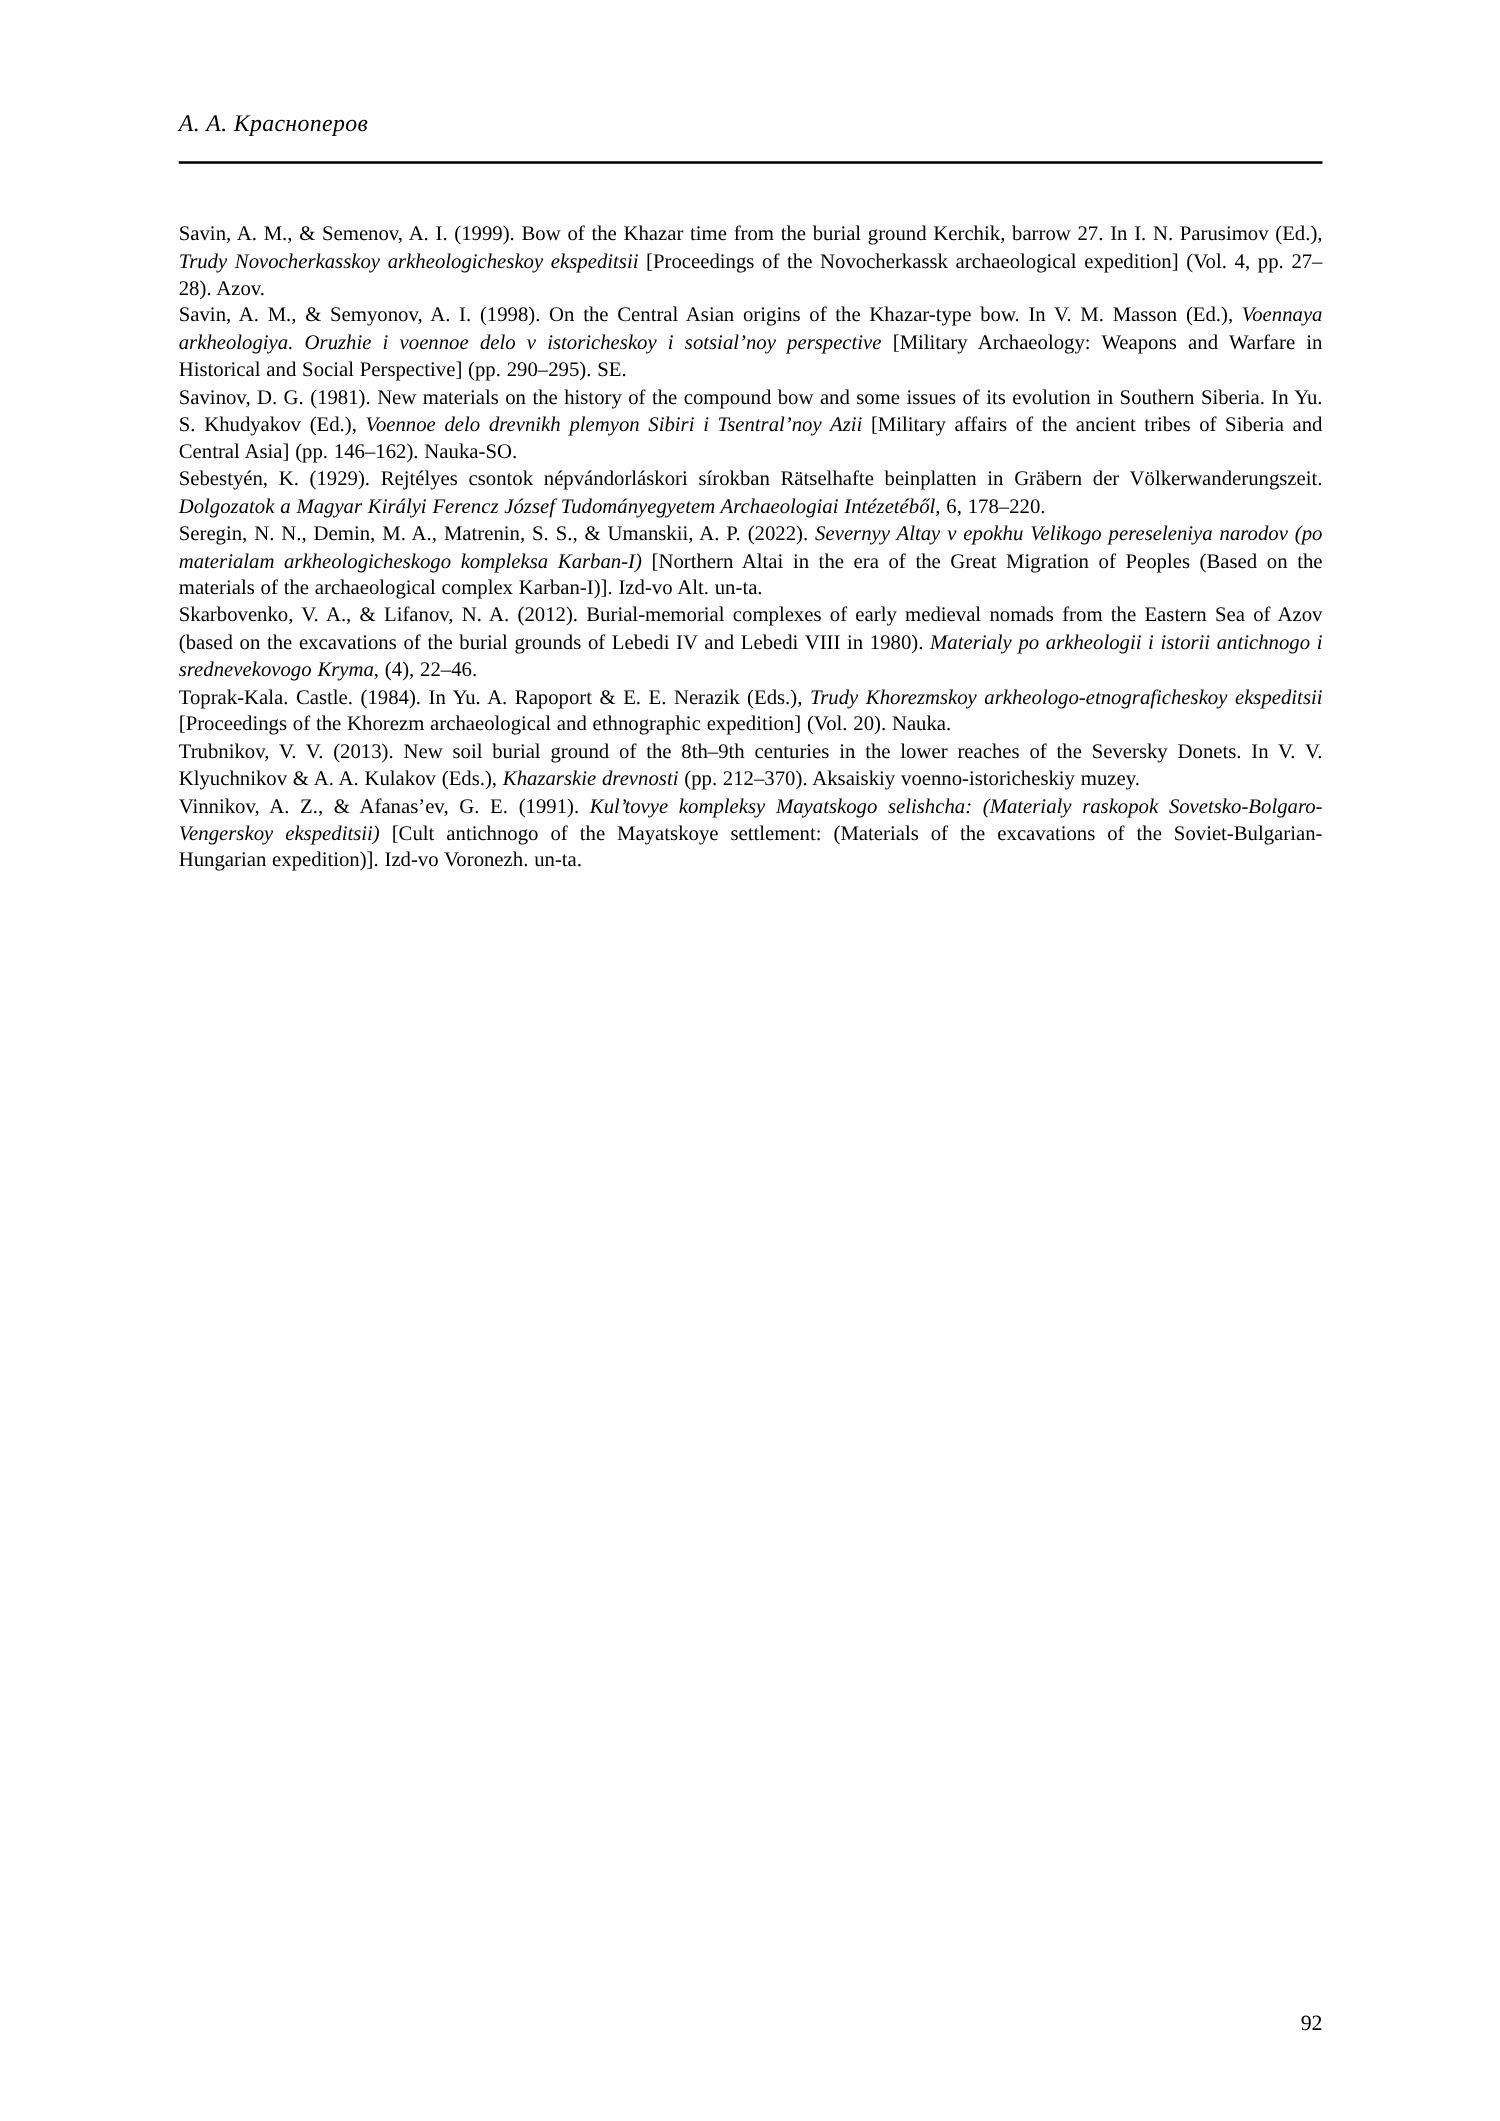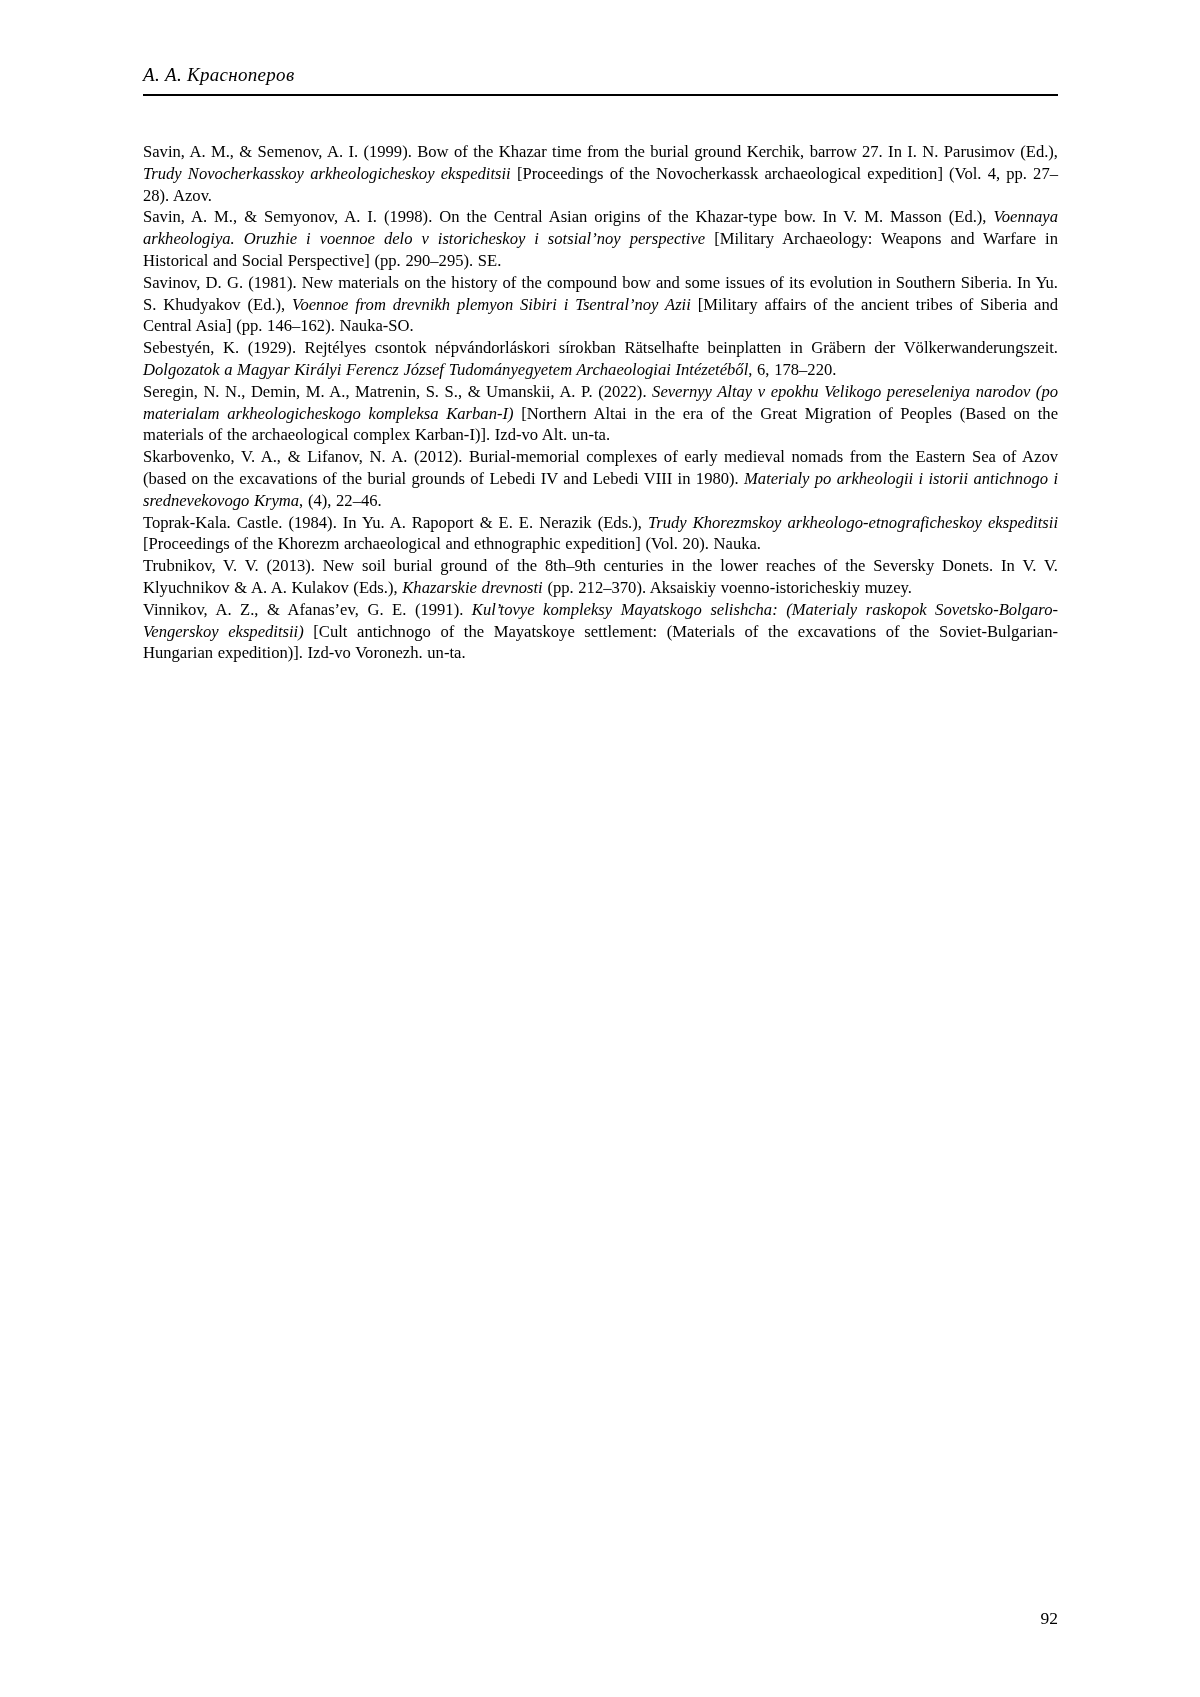--- a/index.html
+++ b/index.html
@@ -13,21 +13,22 @@
     height: 1697px;
     box-sizing: border-box;
     padding: 64px 142px 0 143px;
     background: #ffffff;
     color: #000000;
     font-family: "Liberation Serif", "DejaVu Serif", serif;
     overflow: hidden;
   }
   .running-head {
     border-bottom: 2px solid #000000;
-    padding-bottom: 8px;
+    padding-bottom: 18px;
+    margin-top: 25px;
   }
   .author {
     font-style: italic;
     font-size: 19px;
     letter-spacing: 0.3px;
   }
   .refs {
     margin-top: 45px;
   }
   .ref {
@@ -55,21 +56,21 @@
 
 <div class="page">
 
   <header class="running-head">
     <div class="author">А. А. Красноперов</div>
   </header>
 
   <main class="refs">
       <p class="ref"><span>Savin, A. M., &amp; Semenov, A. I. (1999). Bow of the Khazar time from the burial ground Kerchik, barrow 27. In I. N. Parusimov (Ed.), </span><span class="it">Trudy Novocherkasskoy arkheologicheskoy ekspeditsii</span><span> [Proceedings of the Novocherkassk archaeological expedition] (Vol. 4, pp. 27–28). Azov.</span></p>
       <p class="ref"><span>Savin, A. M., &amp; Semyonov, A. I. (1998). On the Central Asian origins of the Khazar-type bow. In V. M. Masson (Ed.), </span><span class="it">Voennaya arkheologiya. Oruzhie i voennoe delo v istoricheskoy i sotsial’noy perspective</span><span> [Military Archaeology: Weapons and Warfare in Historical and Social Perspective] (pp. 290–295). SE.</span></p>
-      <p class="ref"><span>Savinov, D. G. (1981). New materials on the history of the compound bow and some issues of its evolution in Southern Siberia. In Yu. S. Khudyakov (Ed.), </span><span class="it">Voennoe from drevnikh plemyon Sibiri i Tsentral’noy Azii</span><span> [Military affairs of the ancient tribes of Siberia and Central Asia] (pp. 146–162). Nauka-SO.</span></p>
+      <p class="ref"><span>Savinov, D. G. (1981). New materials on the history of the compound bow and some issues of its evolution in Southern Siberia. In Yu. S. Khudyakov (Ed.), </span><span class="it">Voennoe delo drevnikh plemyon Sibiri i Tsentral’noy Azii</span><span> [Military affairs of the ancient tribes of Siberia and Central Asia] (pp. 146–162). Nauka-SO.</span></p>
       <p class="ref"><span>Sebestyén, K. (1929). Rejtélyes csontok népvándorláskori sírokban Rätselhafte beinplatten in Gräbern der Völkerwanderungszeit. </span><span class="it">Dolgozatok a Magyar Királyi Ferencz József Tudományegyetem Archaeologiai Intézetéből</span><span>, 6, 178–220.</span></p>
       <p class="ref"><span>Seregin, N. N., Demin, M. A., Matrenin, S. S., &amp; Umanskii, A. P. (2022). </span><span class="it">Severnyy Altay v epokhu Velikogo pereseleniya narodov (po materialam arkheologicheskogo kompleksa Karban-I)</span><span> [Northern Altai in the era of the Great Migration of Peoples (Based on the materials of the archaeological complex Karban-I)]. Izd-vo Alt. un-ta.</span></p>
       <p class="ref"><span>Skarbovenko, V. A., &amp; Lifanov, N. A. (2012). Burial-memorial complexes of early medieval nomads from the Eastern Sea of Azov (based on the excavations of the burial grounds of Lebedi IV and Lebedi VIII in 1980). </span><span class="it">Materialy po arkheologii i istorii antichnogo i srednevekovogo Kryma</span><span>, (4), 22–46.</span></p>
       <p class="ref"><span>Toprak-Kala. Castle. (1984). In Yu. A. Rapoport &amp; E. E. Nerazik (Eds.), </span><span class="it">Trudy Khorezmskoy arkheologo-etnograficheskoy ekspeditsii</span><span> [Proceedings of the Khorezm archaeological and ethnographic expedition] (Vol. 20). Nauka.</span></p>
       <p class="ref"><span>Trubnikov, V. V. (2013). New soil burial ground of the 8th–9th centuries in the lower reaches of the Seversky Donets. In V. V. Klyuchnikov &amp; A. A. Kulakov (Eds.), </span><span class="it">Khazarskie drevnosti</span><span> (pp. 212–370). Aksaiskiy voenno-istoricheskiy muzey.</span></p>
       <p class="ref"><span>Vinnikov, A. Z., &amp; Afanas’ev, G. E. (1991). </span><span class="it">Kul’tovye kompleksy Mayatskogo selishcha: (Materialy raskopok Sovetsko-Bolgaro-Vengerskoy ekspeditsii)</span><span> [Cult antichnogo of the Mayatskoye settlement: (Materials of the excavations of the Soviet-Bulgarian-Hungarian expedition)]. Izd-vo Voronezh. un-ta.</span></p>
     </main>
 
   <footer>
     <div class="pagenum">92</div>

